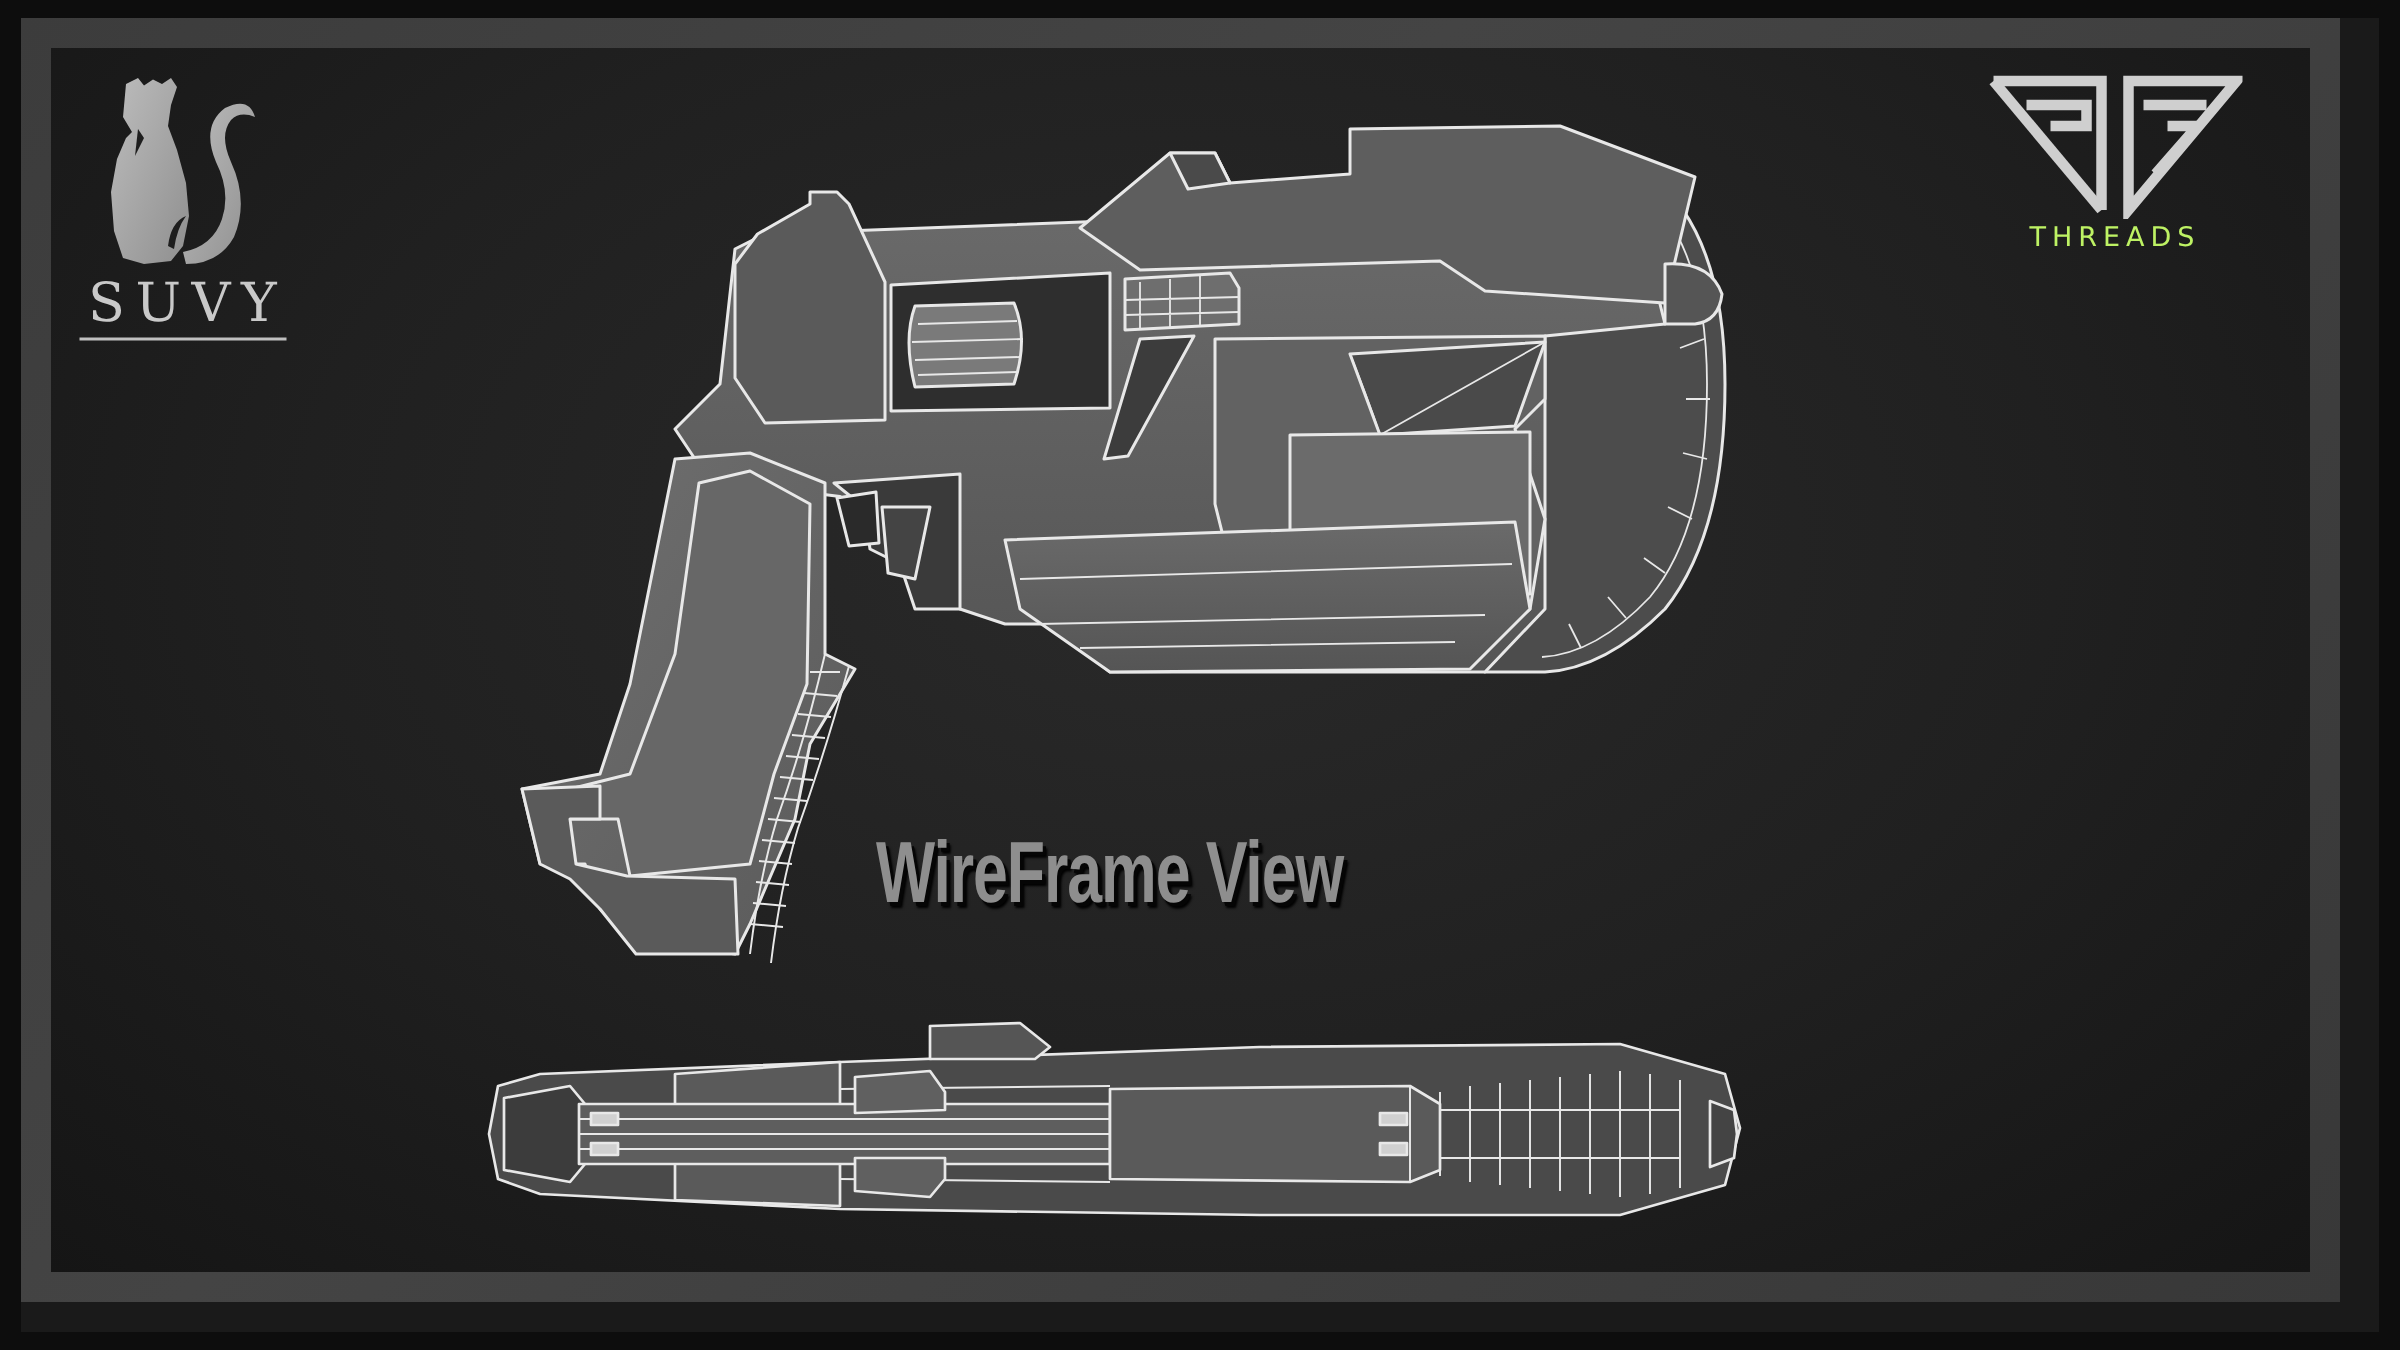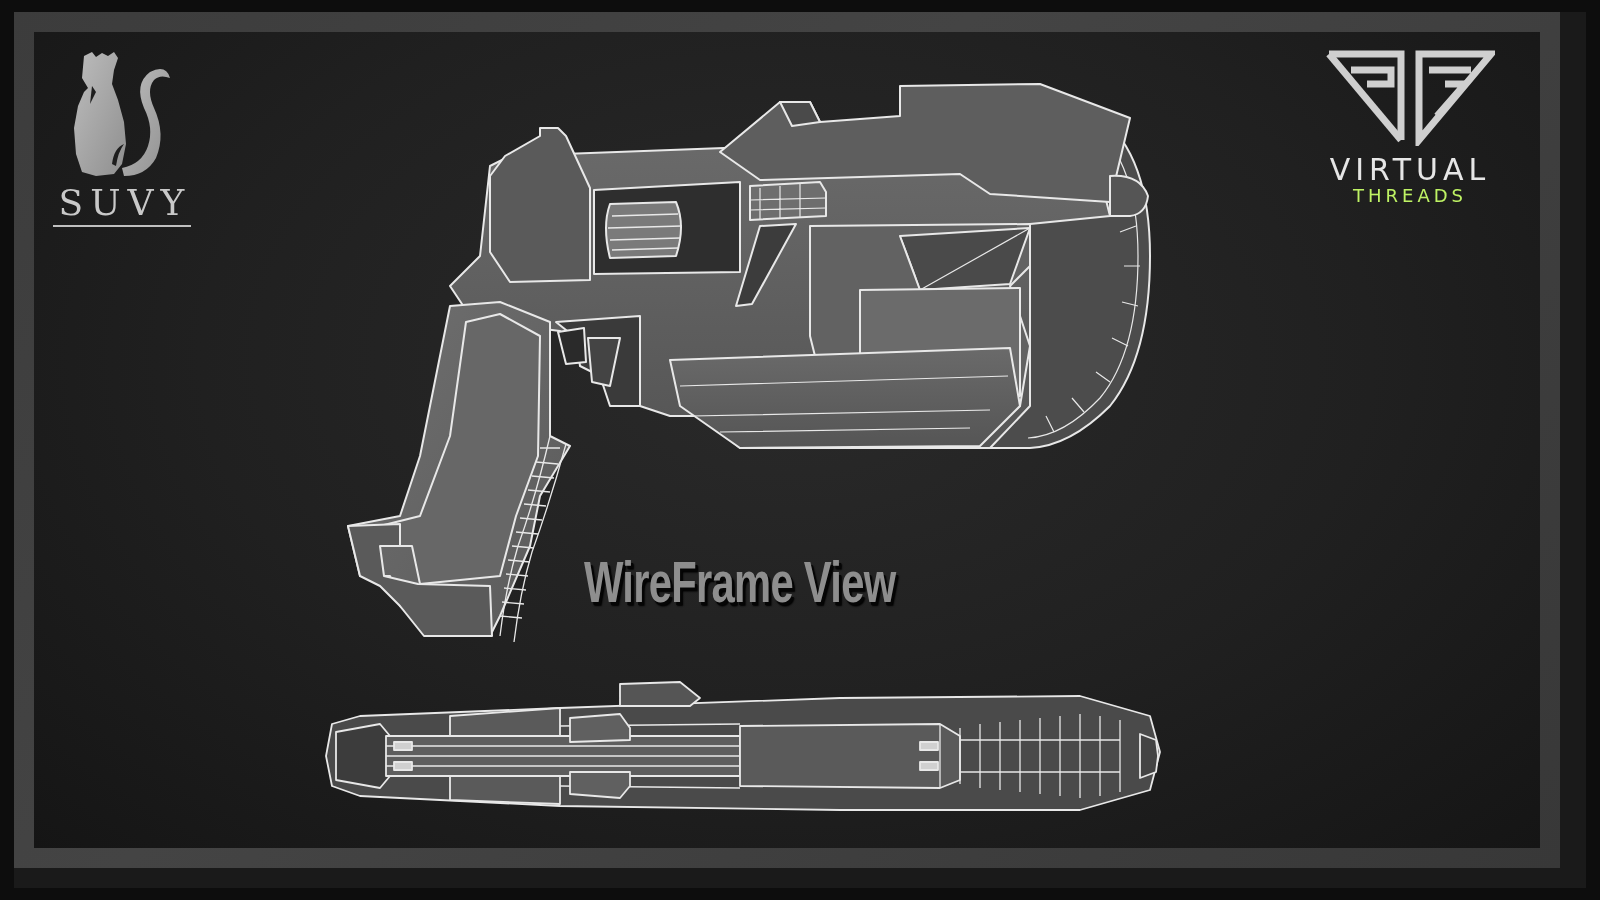--- a/index.html
+++ b/index.html
@@ -83,21 +83,20 @@
   <svg width="170" height="96" viewBox="0 0 170 96">
     <g fill="none" stroke="#cfcfcf" stroke-width="7" stroke-linejoin="miter">
       <path d="M4 4 L76 4 L76 90"></path>
       <path d="M4 4 L76 90"></path>
       <path d="M26 20 L66 20 L66 34 L42 34"></path>
       <path d="M94 4 L166 4 L94 90 Z"></path>
       <path d="M104 20 L146 20"></path>
       <path d="M120 34 L140 34 L112 66"></path>
     </g>
   </svg>
-  <div class="vt-main">VIRTUAL</div>
   <div class="vt-sub">THREADS</div>
 </div>
 
 <svg class="gun-side" width="820" height="580" viewBox="0 0 820 580">
   <defs>
     <linearGradient id="body" x1="0" y1="0" x2="0" y2="1">
       <stop offset="0" stop-color="#6a6a6a"></stop>
       <stop offset="1" stop-color="#555"></stop>
     </linearGradient>
     <linearGradient id="grip" x1="0" y1="0" x2="1" y2="1">

